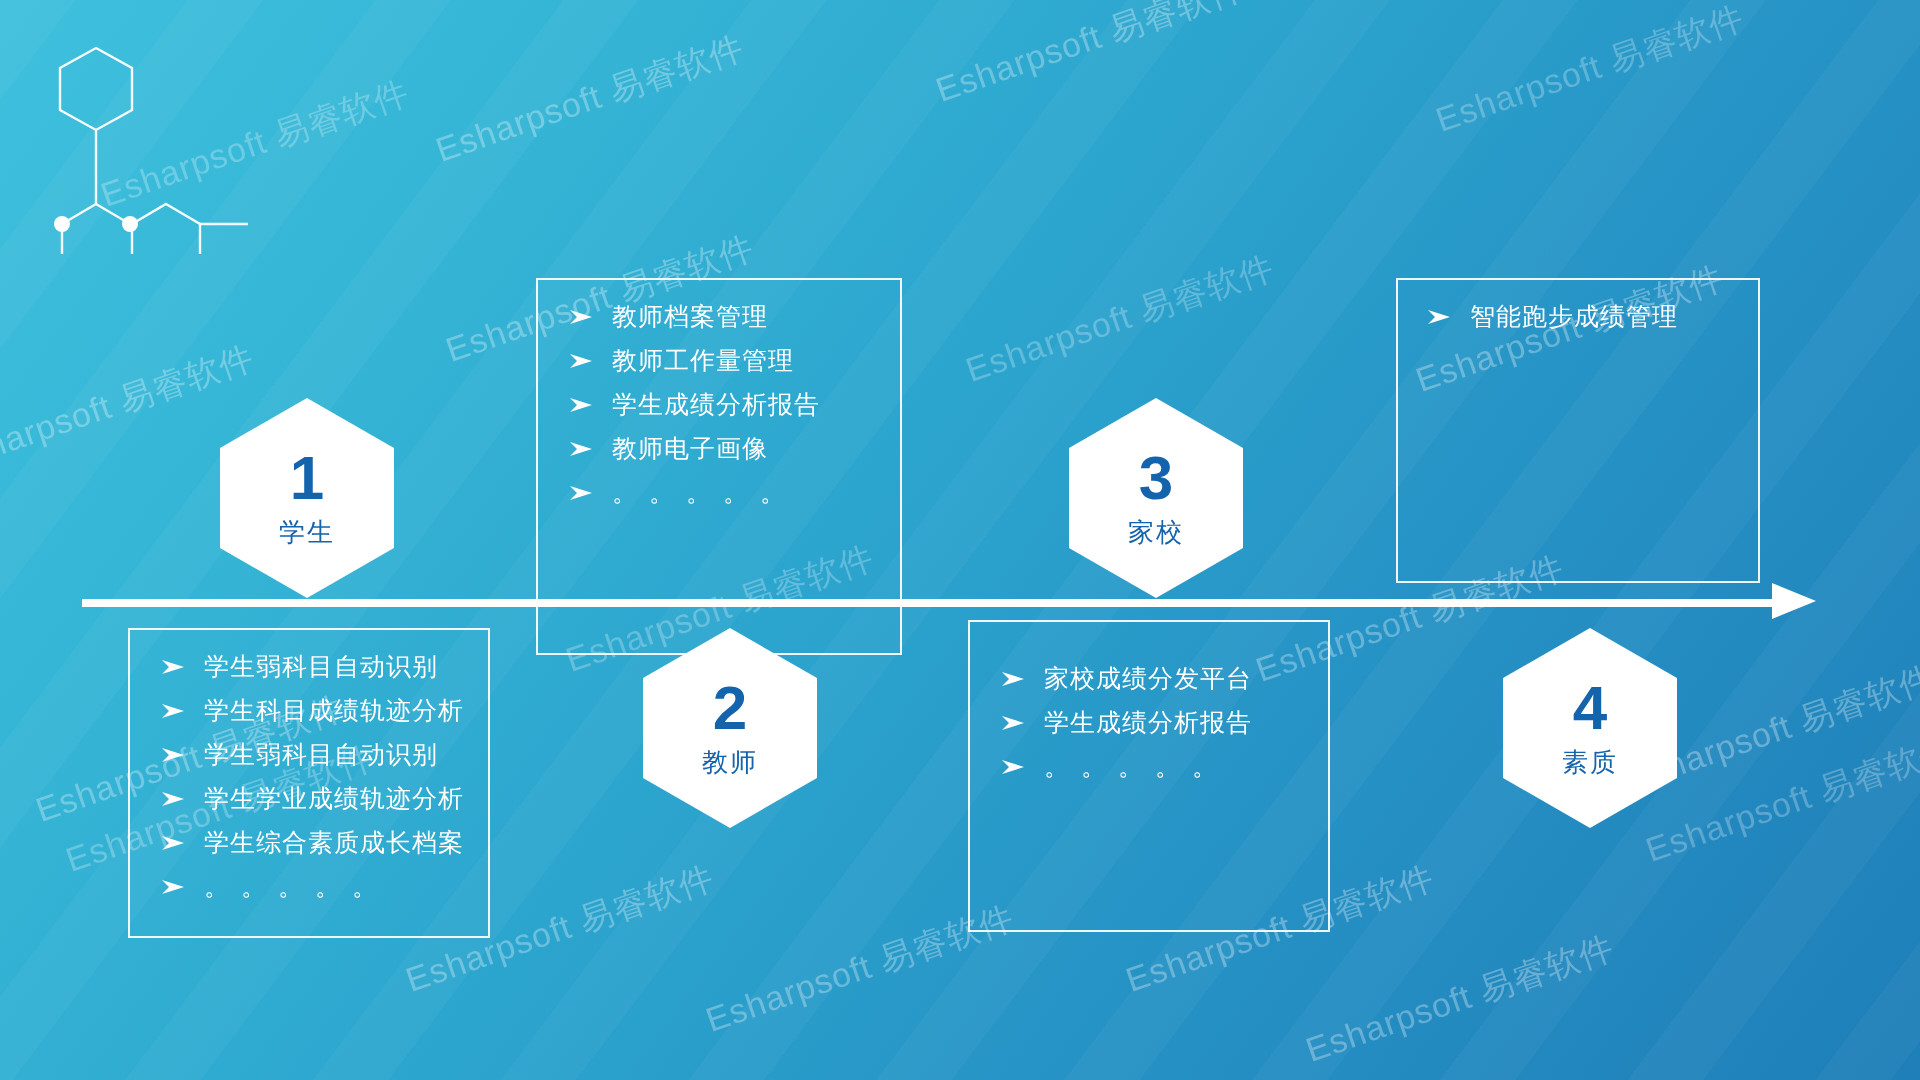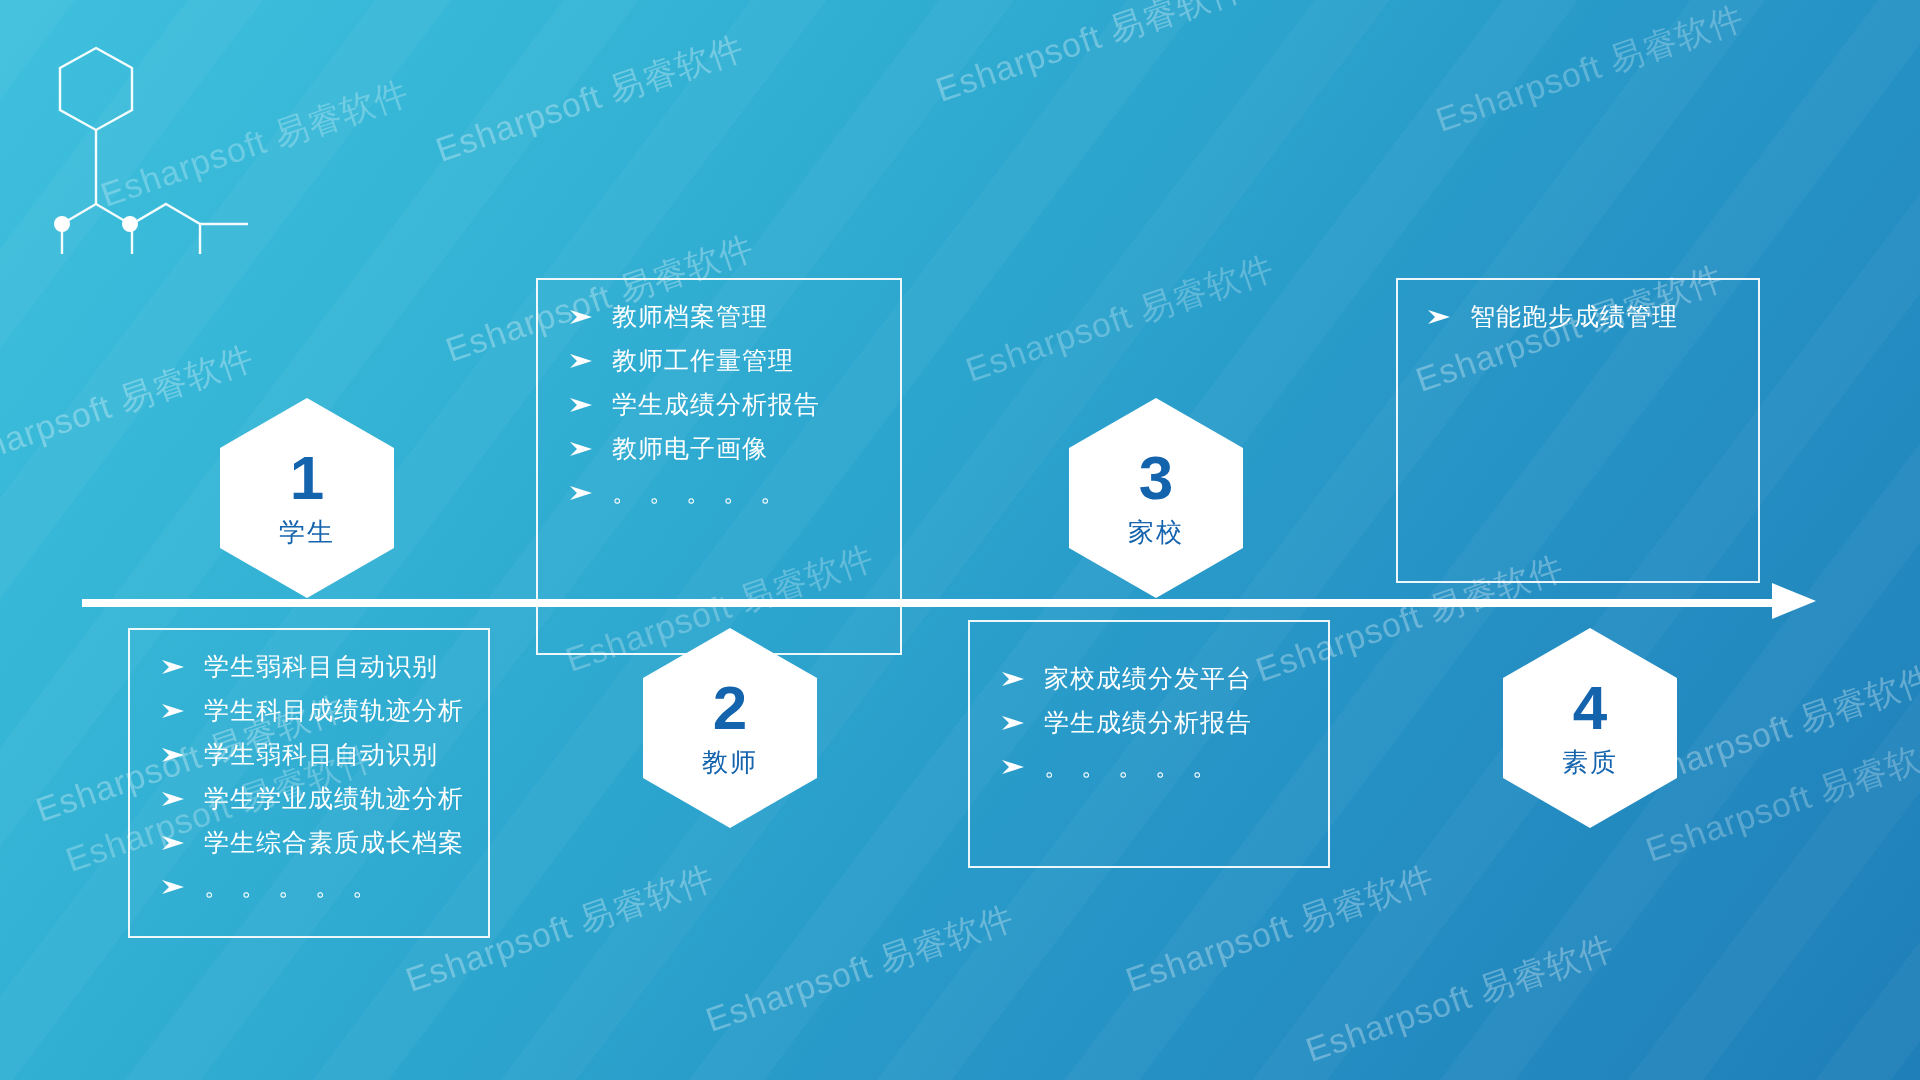--- a/index.html
+++ b/index.html
@@ -223,21 +223,21 @@
         <span class="bullet">
             <svg width="26" height="18" viewBox="0 0 26 18">
               <path d="M2 2 L24 9 L2 16 L9 9 Z" fill="#ffffff"></path>
             </svg>
           </span>
         <span class="dots">。。。。。</span>
       </li>
     </ul>
   </div>
 
-  <div class="fbox" style="left:968px;top:620px;width:362px;height:248px;">
+  <div class="fbox" style="left:968px;top:620px;width:362px;height:312px;">
     <ul style="padding-top:20px;">
       <li>
         <span class="bullet">
             <svg width="26" height="18" viewBox="0 0 26 18">
               <path d="M2 2 L24 9 L2 16 L9 9 Z" fill="#ffffff"></path>
             </svg>
           </span>
         <span>家校成绩分发平台</span>
       </li>
       <li>

